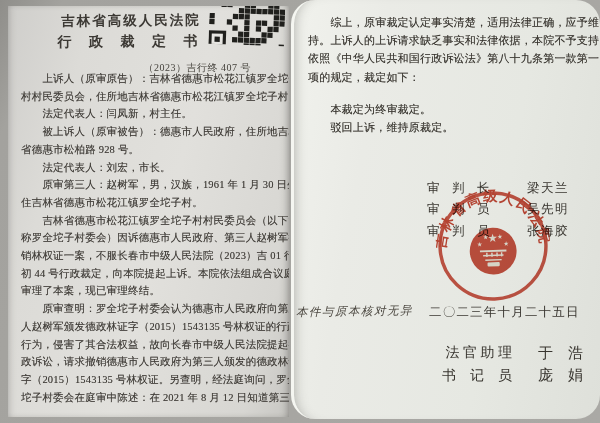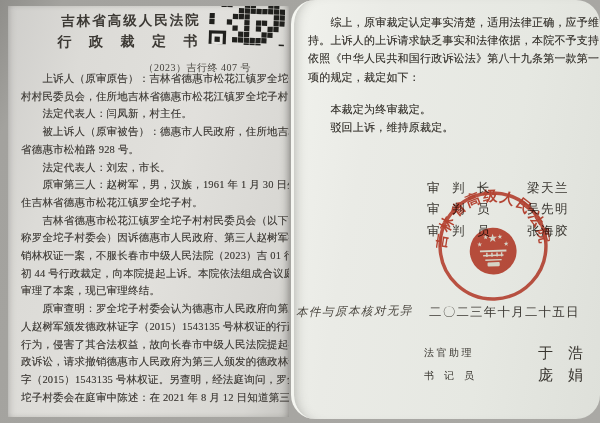--- a/index.html
+++ b/index.html
@@ -55,21 +55,21 @@
 
   .date-line { position:absolute; left:135px; top:284px; font-size:12.5px;
     letter-spacing:1.2px; color:#38352f; white-space:pre;margin-top:20px; }
 
   .verify-note { position:absolute; left:2px; top:304px; font-size:11.5px;
     color:#4a463f; letter-spacing:1.5px; white-space:pre; transform:rotate(-1deg);
     font-style:italic; }
 
   .staff-block { position:absolute; left:130px; top:342px; }
   .staff-row { height:22.5px; display:flex; align-items:center; }
-  .staff-role { display:inline-block; width:88px; font-size:10px; color:#38352f; white-space:pre; }
+  .staff-role { display:inline-block; width:88px; font-size:14px; color:#38352f; white-space:pre;text-align:right; }
   .staff-name { display:inline-block; margin-left:26px; font-size:15px; color:#38352f; white-space:pre; }
 
   .seal { position:absolute; left:142px; top:189px; width:114px; height:114px;
     mix-blend-mode:multiply; opacity:.92; transform:rotate(-2deg); }
 </style>
 </head>
 <body>
 
 <div id="photo">
 

